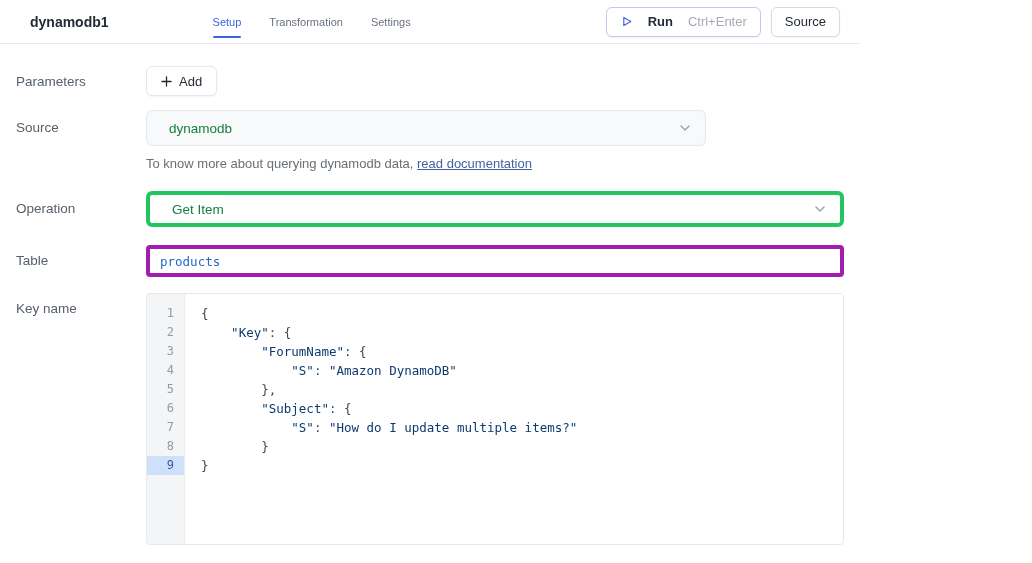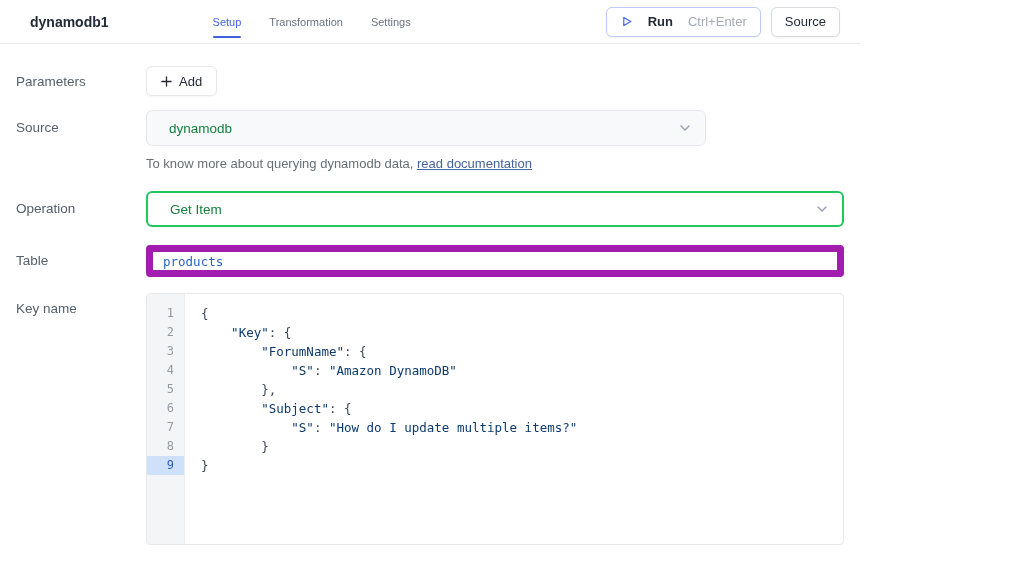--- a/index.html
+++ b/index.html
@@ -101,32 +101,32 @@
     color: #15803d;
     cursor: pointer;
   }
   .select .select-value { flex: 1; }
   .source-select { width: 560px; background: #f8f9fa; border: 1px solid #e6e8eb; }
   .help-text { margin-top: 10px; font-size: 13px; color: #687076; }
   .help-text a { color: #46639f; text-decoration: underline; cursor: pointer; }
 
   .row-operation { margin-top: 20px; }
   .row-operation .row-label { padding-top: 10px; }
-  .operation-select { width: 100%; background: #ffffff; border: 2px solid #22c55e; }
+  .operation-select { width: 100%; background: #ffffff; border: 4px solid #22c55e; }
 
   .row-table { margin-top: 18px; }
   .row-table .row-label { padding-top: 8px; }
   .code-input {
     width: 100%;
     height: 32px;
     display: flex;
     align-items: center;
     padding: 0 10px;
     background: #ffffff;
-    border: 7px solid #a21caf;
+    border: 4px solid #a21caf;
     border-radius: 4px;
     font-family: "DejaVu Sans Mono", monospace;
     font-size: 12.5px;
     color: #2668c5;
     cursor: text;
   }
 
   .row-keyname { margin-top: 16px; }
   .row-keyname .row-label { padding-top: 8px; }
 

